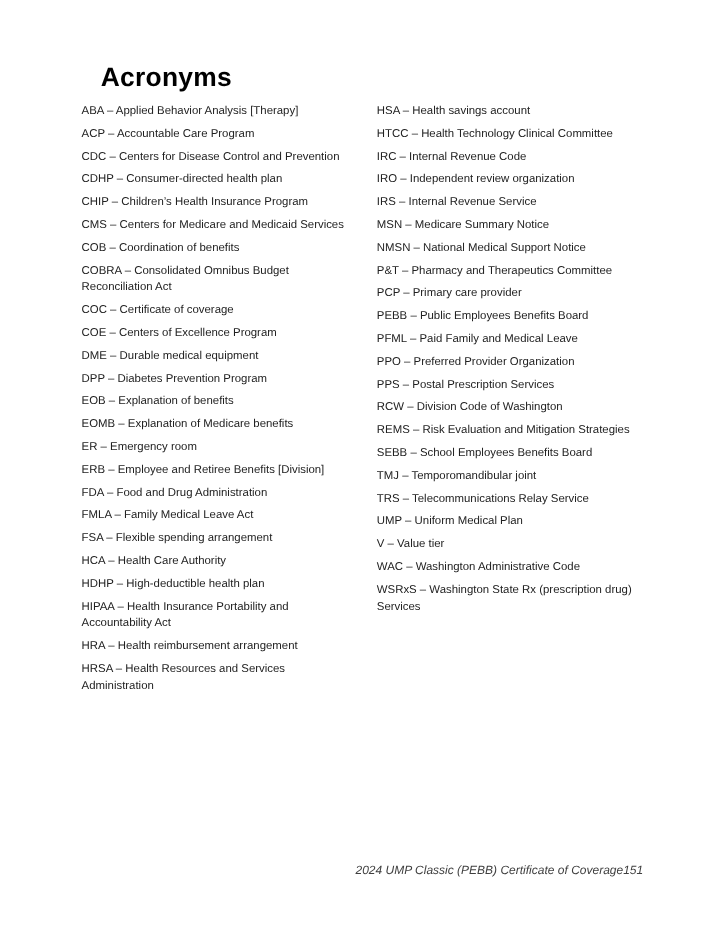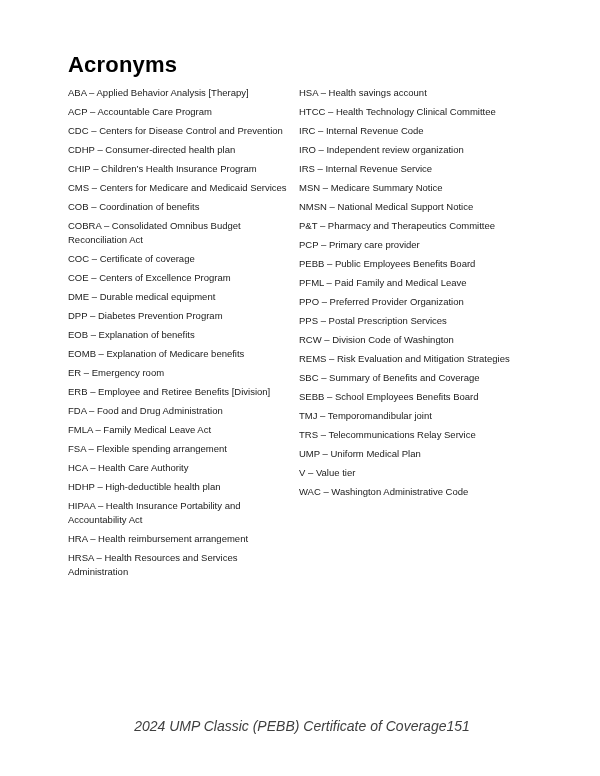--- a/index.html
+++ b/index.html
@@ -15,51 +15,51 @@
     font-family: "Liberation Sans", "DejaVu Sans", sans-serif;
     overflow: hidden;
   }
   .content {
     position: absolute;
     top: 53px;
     left: 68px;
     right: 54px;
   }
   h1.page-title {
-    margin: 0 0 9px 0;
+    margin: 0 0 9px 16px;
     font-size: 22px;
     line-height: 24px;
     font-weight: 700;
     color: var(--title-text, #000000);
     letter-spacing: 0.2px;
   }
   .columns {
     display: flex;
     align-items: flex-start;
   }
   .col {
     flex: 0 0 auto;
   }
-  .col-left  { width: 220px; margin-right: 11px; }
+  .col-left  { width: 220px; margin-right: 26px; }
   .col-right { width: 226px; }
   p.entry {
     margin: 0 0 5px 0;
     font-size: 9.5px;
     line-height: 14px;
     color: var(--body-text, #212121);
   }
   .footer {
     position: absolute;
     left: 68px;
     right: 64px;
     top: 720px;
     display: flex;
-    justify-content: center;
+    justify-content: flex-end;
     align-items: baseline;
-    font-size: 14px;
+    font-size: 10px;
     line-height: 12px;
     font-style: italic;
     color: var(--footer-text, #3f3f3f);
   }
 </style>
 </head>
 <body>
 
 <div class="page">
   <div class="content">
@@ -100,27 +100,27 @@
           <p class="entry">MSN – Medicare Summary Notice</p>
           <p class="entry">NMSN – National Medical Support Notice</p>
           <p class="entry">P&amp;T – Pharmacy and Therapeutics Committee</p>
           <p class="entry">PCP – Primary care provider</p>
           <p class="entry">PEBB – Public Employees Benefits Board</p>
           <p class="entry">PFML – Paid Family and Medical Leave</p>
           <p class="entry">PPO – Preferred Provider Organization</p>
           <p class="entry">PPS – Postal Prescription Services</p>
           <p class="entry">RCW – Division Code of Washington</p>
           <p class="entry">REMS – Risk Evaluation and Mitigation Strategies</p>
-          <p class="entry">SBC – Summary of Benefits and Coverage</p>
           <p class="entry">SEBB – School Employees Benefits Board</p>
           <p class="entry">TMJ – Temporomandibular joint</p>
           <p class="entry">TRS – Telecommunications Relay Service</p>
           <p class="entry">UMP – Uniform Medical Plan</p>
           <p class="entry">V – Value tier</p>
           <p class="entry">WAC – Washington Administrative Code</p>
+          <p class="entry">WSRxS – Washington State Rx (prescription drug) Services</p>
         </div>
     </div>
   </div>
   <div class="footer">
     <span>2024 UMP Classic (PEBB) Certificate of Coverage</span>
     <span>151</span>
   </div>
 </div>
 
 </body></html>

